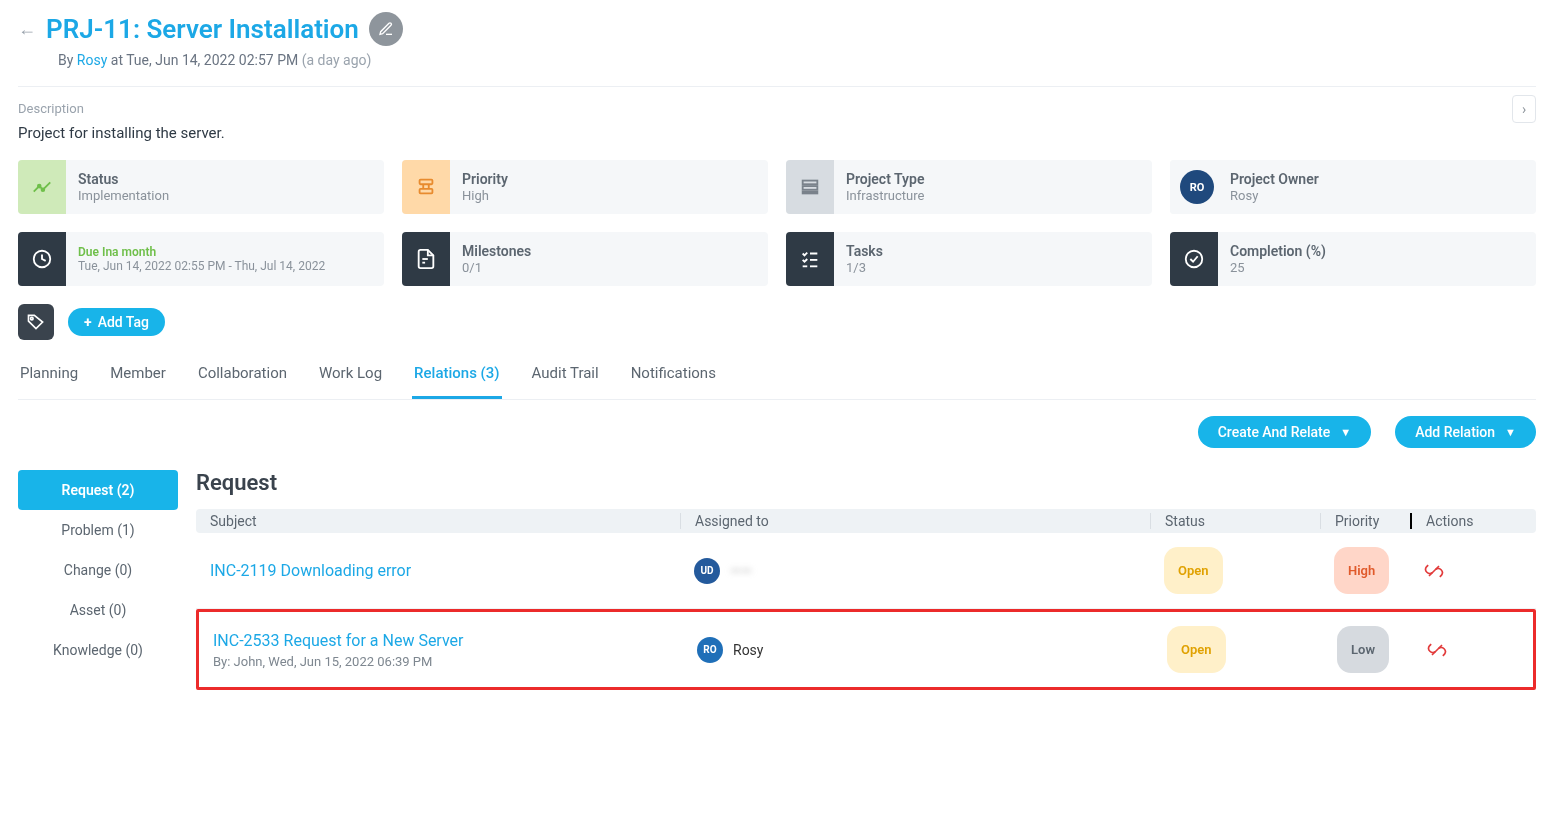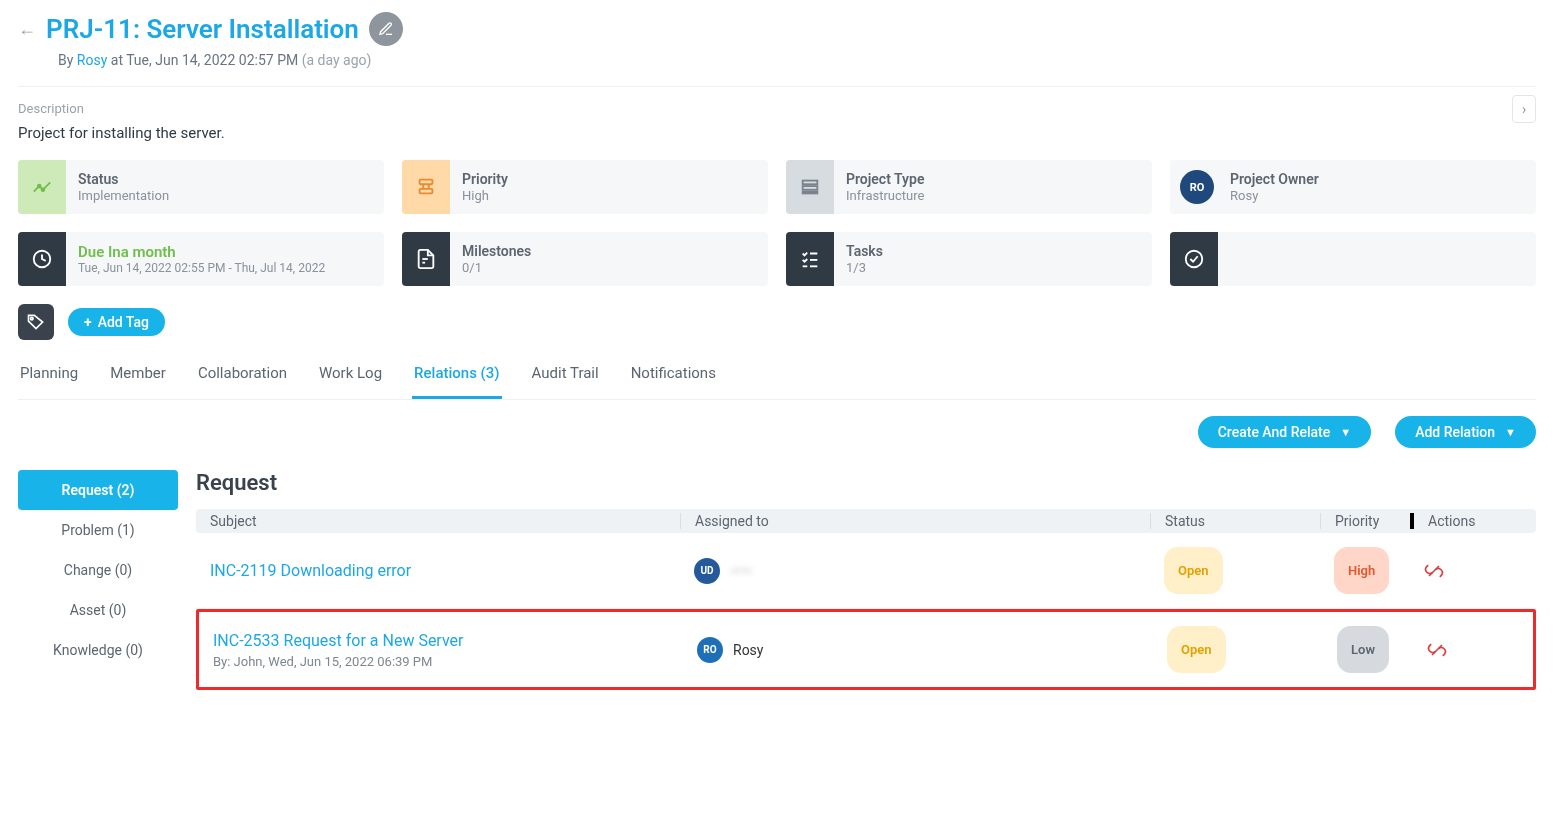--- a/index.html
+++ b/index.html
@@ -16,21 +16,21 @@
 .desc-label{color:#9aa3ad;font-size:13px;margin-bottom:8px}
 .desc-text{color:#2f3a45;font-size:15px}
 .desc-row{display:flex;align-items:flex-start;justify-content:space-between}
 .expander{width:24px;height:28px;border:1px solid #e2e6eb;border-radius:4px;display:flex;align-items:center;justify-content:center;color:#8e959c;cursor:pointer;margin-top:-6px}
 .cards{display:grid;grid-template-columns:repeat(4,1fr);gap:18px;margin-top:18px}
 .card{display:flex;align-items:stretch;background:#f5f7f9;border-radius:4px;overflow:hidden;height:54px}
 .card .ico{width:48px;display:flex;align-items:center;justify-content:center}
 .card .body{padding:8px 12px;display:flex;flex-direction:column;justify-content:center;line-height:1.2}
 .card .lbl{color:#5c6670;font-weight:600;font-size:14px}
 .card .val{color:#8a929b;font-size:13px}
-.card .due-lbl{color:#6fbf4a;font-weight:600;font-size:15px}
+.card .due-lbl{color:#6fbf4a;font-weight:600;font-size:12px}
 .card .due-val{color:#8a929b;font-size:12px}
 .ico-green{background:#cfeab9}
 .ico-orange{background:#ffd9a8}
 .ico-gray{background:#d7dce1}
 .ico-blue{background:#1f497d;border-radius:50%;width:34px;height:34px}
 .ico-dark{background:#2f3a45}
 .tagrow{display:flex;align-items:center;gap:14px;margin-top:18px}
 .tag-ico{width:36px;height:36px;border-radius:6px;background:#3a434d;display:flex;align-items:center;justify-content:center}
 .btn-primary{background:#18b4e9;color:#fff;border:none;border-radius:16px;padding:6px 16px;font-size:14px;font-weight:500;display:inline-flex;align-items:center;gap:6px;cursor:pointer}
 .tabs{display:flex;gap:28px;border-bottom:1px solid #eceff3;margin-top:14px}
@@ -42,21 +42,21 @@
 .side{width:160px}
 .side-item{padding:12px 14px;color:#5c6670;font-size:14px;cursor:pointer;text-align:center}
 .side-item.active{background:#18b4e9;color:#fff;border-radius:4px;font-weight:600}
 .main{flex:1}
 .section-title{font-size:22px;font-weight:600;color:#3a434d;margin-bottom:14px}
 .table-head{display:flex;background:#eef2f5;border-radius:4px;padding:4px 14px;color:#5c6670;font-weight:400;font-size:14px}
 .col-subject{flex:0 0 470px}
 .col-assigned{flex:0 0 470px;border-left:1px solid #d9dee3;padding-left:14px}
 .col-status{flex:0 0 170px;border-left:1px solid #d9dee3;padding-left:14px}
 .col-priority{flex:0 0 90px;border-left:1px solid #d9dee3;padding-left:14px}
-.col-actions{flex:1;border-left:4px solid #000000;padding-left:14px}
+.col-actions{flex:1;border-left:2px solid #000000;padding-left:14px}
 .trow{display:flex;align-items:center;padding:14px;border-bottom:1px solid #f0f2f5}
 .trow.highlight{border:3px solid #ec2b2b;border-radius:2px}
 .trow .link{color:#1ca8e6;font-size:16px}
 .trow .meta{color:#7e8790;font-size:13px;margin-top:4px}
 .avatar{width:26px;height:26px;border-radius:50%;background:#1f6fb8;color:#fff;font-size:10px;font-weight:700;display:inline-flex;align-items:center;justify-content:center;margin-right:10px}
 .avatar.ud{background:#245a9c}
 .badge{display:inline-block;padding:16px 14px;border-radius:14px;font-size:13px;font-weight:600}
 .badge.open{background:#fff0c9;color:#e0a100}
 .badge.high{background:#ffd6c8;color:#e05a2b}
 .badge.low{background:#d6dadf;color:#5c6670}
@@ -189,20 +189,24 @@
           <div class="val">1/3</div>
         </div>
     </div>
     <div class="card">
       <div class="ico ico-dark">
           <svg width="22" height="22" viewBox="0 0 24 24" fill="none" stroke="#fff" stroke-width="2">
             <circle cx="12" cy="12" r="9"></circle>
             <polyline points="8 12 11 15 16 9"></polyline>
           </svg>
         </div>
+      <div class="body">
+          <div class="lbl">Completion (%)</div>
+          <div class="val">25</div>
+        </div>
     </div>
   </div>
 
   <div class="tagrow">
     <div class="tag-ico">
         <svg width="20" height="20" viewBox="0 0 24 24" fill="none" stroke="#fff" stroke-width="2">
           <path d="M20 12l-8 8-9-9V4h7z"></path>
           <circle cx="7" cy="8" r="1.5"></circle>
         </svg>
       </div>

